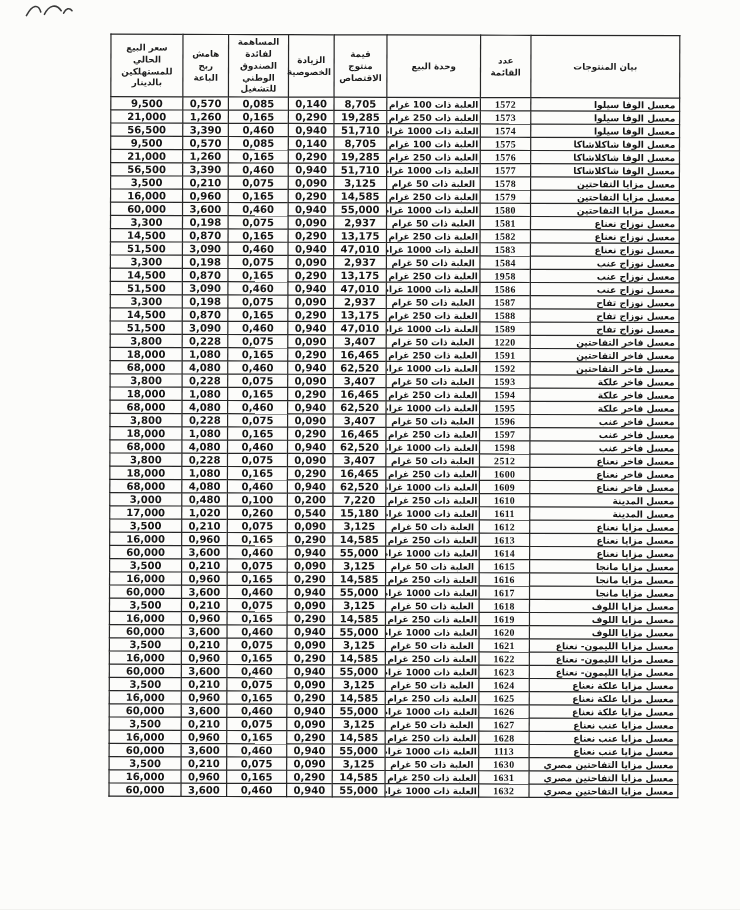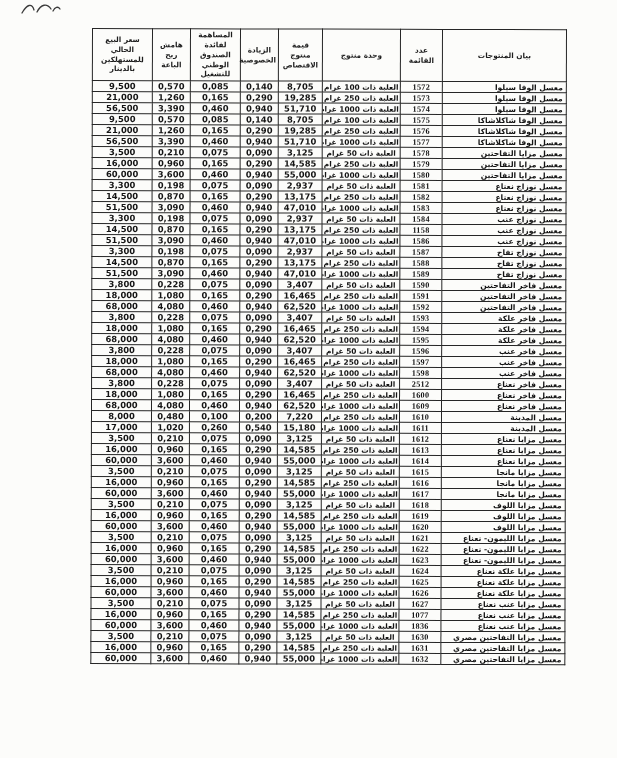--- a/index.html
+++ b/index.html
@@ -43,21 +43,21 @@
         <col style="width:44px">
           <col style="width:38px">
           <col style="width:50px">
         <col style="width:38px">
           <col style="width:60px">
       </colgroup>
       <thead>
         <tr>
           <th>بيان المنتوجات</th>
           <th>عدد القائمة</th>
-          <th>وحدة منتوج</th>
+          <th>وحدة البيع</th>
           <th>قيمة منتوج الاقتصاص</th>
           <th>الزيادة الخصوصية</th>
           <th>المساهمة لفائدة الصندوق الوطني للتشغيل</th>
           <th>هامش ربح الباعة</th>
           <th>سعر البيع الحالي للمستهلكين بالدينار</th>
         </tr>
       </thead>
       <tbody>
           <tr>
             <td class="c-product">معسل الوفا سيلوا</td>
@@ -184,21 +184,21 @@
             <td class="c-no">1584</td>
             <td class="c-unit">العلبة ذات 50 غرام</td>
             <td class="c-num">2,937</td>
             <td class="c-num">0,090</td>
             <td class="c-num">0,075</td>
             <td class="c-num">0,198</td>
             <td class="c-num">3,300</td>
           </tr>
           <tr>
             <td class="c-product">معسل نوزاج عنب</td>
-            <td class="c-no">1158</td>
+            <td class="c-no">1958</td>
             <td class="c-unit">العلبة ذات 250 غرام</td>
             <td class="c-num">13,175</td>
             <td class="c-num">0,290</td>
             <td class="c-num">0,165</td>
             <td class="c-num">0,870</td>
             <td class="c-num">14,500</td>
           </tr>
           <tr>
             <td class="c-product">معسل نوزاج عنب</td>
             <td class="c-no">1586</td>
@@ -234,21 +234,21 @@
             <td class="c-no">1589</td>
             <td class="c-unit">العلبة ذات 1000 غرام</td>
             <td class="c-num">47,010</td>
             <td class="c-num">0,940</td>
             <td class="c-num">0,460</td>
             <td class="c-num">3,090</td>
             <td class="c-num">51,500</td>
           </tr>
           <tr>
             <td class="c-product">معسل فاخر التفاحتين</td>
-            <td class="c-no">1590</td>
+            <td class="c-no">1220</td>
             <td class="c-unit">العلبة ذات 50 غرام</td>
             <td class="c-num">3,407</td>
             <td class="c-num">0,090</td>
             <td class="c-num">0,075</td>
             <td class="c-num">0,228</td>
             <td class="c-num">3,800</td>
           </tr>
           <tr>
             <td class="c-product">معسل فاخر التفاحتين</td>
             <td class="c-no">1591</td>
@@ -360,21 +360,21 @@
             <td class="c-num">68,000</td>
           </tr>
           <tr>
             <td class="c-product">معسل المدينة</td>
             <td class="c-no">1610</td>
             <td class="c-unit">العلبة ذات 250 غرام</td>
             <td class="c-num">7,220</td>
             <td class="c-num">0,200</td>
             <td class="c-num">0,100</td>
             <td class="c-num">0,480</td>
-            <td class="c-num">8,000</td>
+            <td class="c-num">3,000</td>
           </tr>
           <tr>
             <td class="c-product">معسل المدينة</td>
             <td class="c-no">1611</td>
             <td class="c-unit">العلبة ذات 1000 غرام</td>
             <td class="c-num">15,180</td>
             <td class="c-num">0,540</td>
             <td class="c-num">0,260</td>
             <td class="c-num">1,020</td>
             <td class="c-num">17,000</td>
@@ -534,31 +534,31 @@
             <td class="c-no">1627</td>
             <td class="c-unit">العلبة ذات 50 غرام</td>
             <td class="c-num">3,125</td>
             <td class="c-num">0,090</td>
             <td class="c-num">0,075</td>
             <td class="c-num">0,210</td>
             <td class="c-num">3,500</td>
           </tr>
           <tr>
             <td class="c-product">معسل مزايا عنب نعناع</td>
-            <td class="c-no">1077</td>
+            <td class="c-no">1628</td>
             <td class="c-unit">العلبة ذات 250 غرام</td>
             <td class="c-num">14,585</td>
             <td class="c-num">0,290</td>
             <td class="c-num">0,165</td>
             <td class="c-num">0,960</td>
             <td class="c-num">16,000</td>
           </tr>
           <tr>
             <td class="c-product">معسل مزايا عنب نعناع</td>
-            <td class="c-no">1836</td>
+            <td class="c-no">1113</td>
             <td class="c-unit">العلبة ذات 1000 غرام</td>
             <td class="c-num">55,000</td>
             <td class="c-num">0,940</td>
             <td class="c-num">0,460</td>
             <td class="c-num">3,600</td>
             <td class="c-num">60,000</td>
           </tr>
           <tr>
             <td class="c-product">معسل مزايا التفاحتين مصري</td>
             <td class="c-no">1630</td>

